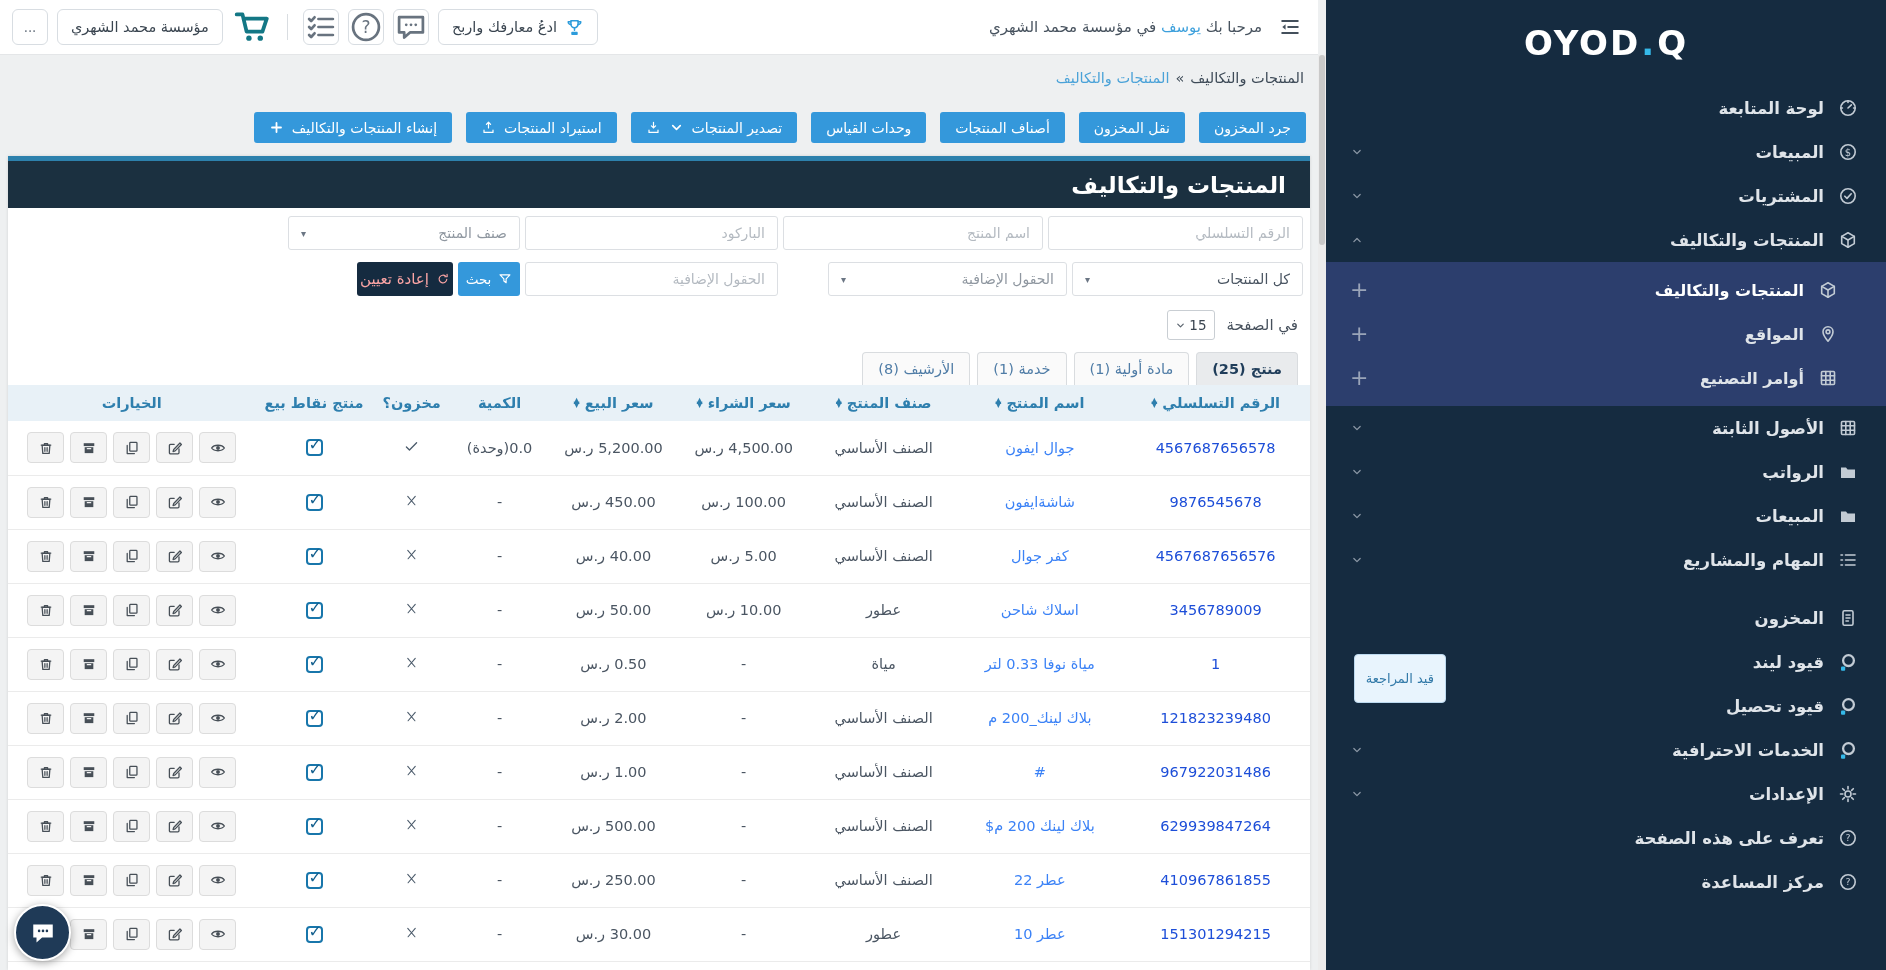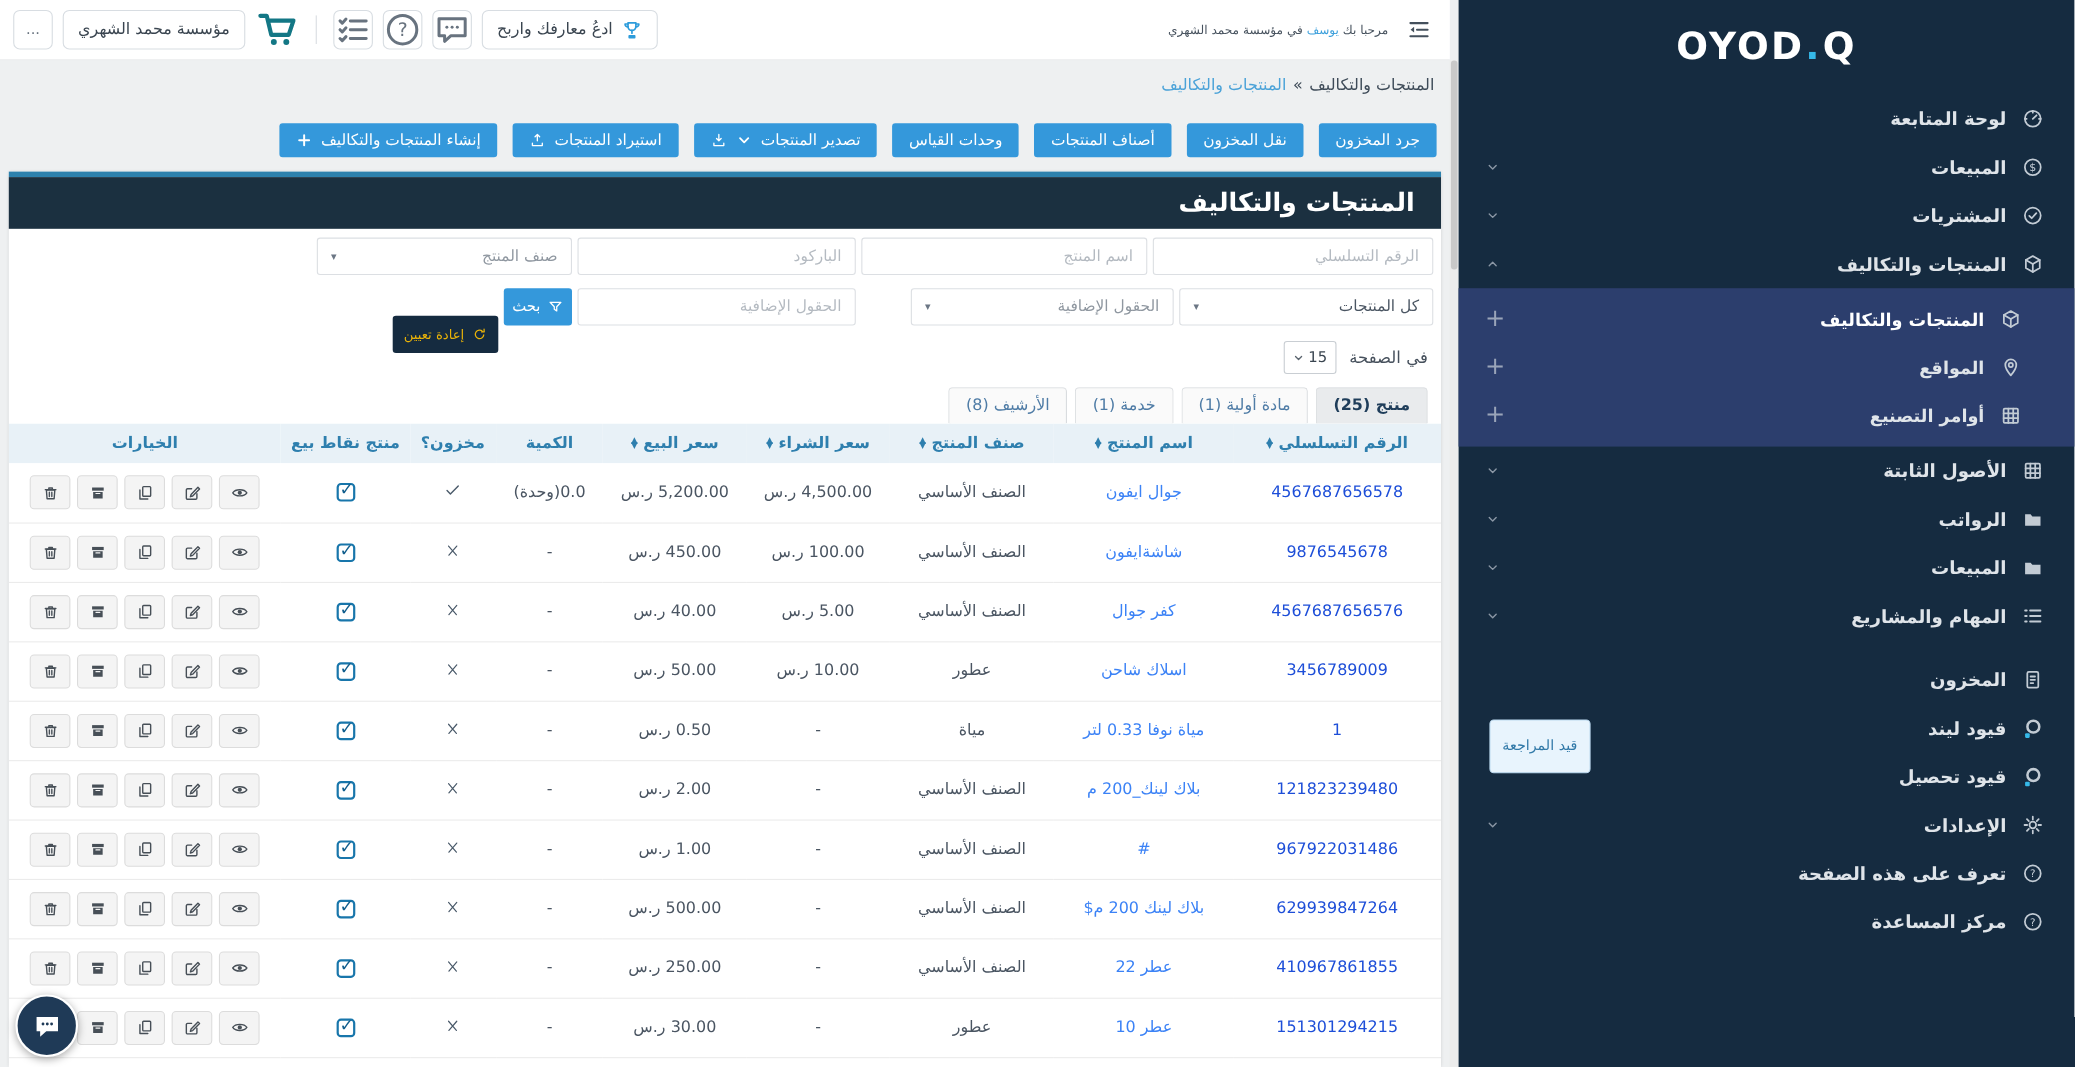--- a/index.html
+++ b/index.html
@@ -26,21 +26,21 @@
   .scroll-strip { position:absolute; top:55px; bottom:0; right:560px; width:8px; background:#ececec; z-index:4; }
   .scroll-thumb { position:absolute; top:0; left:1px; width:6px; height:190px; background:#c9c9c9; border-radius:3px; }
 
   
   .main { position:absolute; top:0; left:0; right:568px; height:970px; }
 
   
   .topbar { height:55px; background:#fff; border-bottom:1px solid #e4e6e8; display:flex; align-items:center; justify-content:space-between; padding:0 16px 0 12px; }
   .tb-right { display:flex; align-items:center; gap:16px; }
   .toggle-btn { width:24px; height:24px; color:#44505c; cursor:pointer; }
-  .welcome { font-size:11px; color:#47525e;margin-left:25px; }
+  .welcome { font-size:15px; color:#47525e;margin-left:25px; }
   .welcome .uname { color:#3da0dc; }
   .tb-left { display:flex; align-items:center; gap:9px; }
   .pill-btn { display:flex; align-items:center; gap:8px; background:#fff; border:1px solid #d8dde2; border-radius:6px; height:36px; padding:0 13px; font-size:14.5px; color:#3a4550; cursor:pointer; }
   .icon-btn { width:36px; height:36px; display:flex; align-items:center; justify-content:center; background:#fff; border:1px solid #d8dde2; border-radius:6px; color:#68737f; cursor:pointer; }
   .tb-divider { width:1px; height:26px; background:#d9dde1; margin:0 6px; }
   .cart-icon { width:40px; height:36px; color:#137785; }
   .trophy { width:19px; height:19px; color:#2d9cdb; }
 
   
   .breadcrumb { position:absolute; top:70px; right:14px; font-size:14.5px; color:#3e4b58; display:flex; gap:6px; }
@@ -59,21 +59,21 @@
 
   
   .f-field { position:absolute; height:34px; border:1px solid #dcdfe3; border-radius:3px; background:#fff; font-size:14px; color:#4a5562; padding:0 12px; display:flex; align-items:center; }
   .f-wrap { position:absolute; height:34px; }
   .f-wrap input { width:100%; height:100%; border:1px solid #dcdfe3; border-radius:3px; padding:0 12px; font-size:14px; color:#4a5562; }
   .f-wrap input::placeholder { color:#b4bac1; }
   .f-select { justify-content:space-between; cursor:pointer; }
   .f-select .ph { color:#8f97a0; }
   .f-select .caret { color:#6b7684; font-size:10px; }
   .btn-search { position:absolute; height:34px; background:#3498db; color:#fff; border:none; border-radius:3px; font-size:13.5px; display:flex; align-items:center; gap:7px; justify-content:center; cursor:pointer; }
-  .btn-reset { position:absolute; height:34px; background:#152b40; color:#eab308; border:none; border-radius:3px; font-size:12px; display:flex; align-items:center; gap:7px; justify-content:center; cursor:pointer;margin-top:25px; }
+  .btn-reset { position:absolute; height:34px; background:#152b40; color:#fca5a5; border:none; border-radius:3px; font-size:15px; display:flex; align-items:center; gap:7px; justify-content:center; cursor:pointer; }
   .btn-search .b-ic, .btn-reset .b-ic { width:14px; height:14px; }
 
   
   .perpage { position:absolute; top:154px; right:12px; display:flex; align-items:center; gap:12px; }
   .pp-label { font-size:15px; color:#46505c; }
   .pp-select { width:48px; height:30px; border:1px solid #c9ced3; border-radius:3px; display:flex; align-items:center; justify-content:space-between; padding:0 7px; font-size:13.5px; color:#3a4550; cursor:pointer; }
   .pp-select .caret { width:11px; height:11px; color:#5a646e; }
 
   
   .tabs { position:absolute; top:196px; right:12px; display:flex; flex-direction:row; gap:7px; }
@@ -269,20 +269,34 @@
                    <span class="mi-label">قيود ليند</span>
       </div>
       <div class="menu-item">
         <span class="mi-icon">
           <svg viewBox="0 0 20 20" width="100%" height="100%" fill="none" stroke="currentColor" stroke-width="1.6" stroke-linecap="round" stroke-linejoin="round">
             <circle cx="10.5" cy="8.6" r="5.4" stroke-width="2.3"></circle>
             <rect x="3" y="14.6" width="4.2" height="4.2" rx="1" fill="#35b9e9" stroke="none"></rect>
           </svg>
         </span>
                    <span class="mi-label">قيود تحصيل</span>
+      </div>
+      <div class="menu-item">
+        <span class="mi-icon">
+          <svg viewBox="0 0 20 20" width="100%" height="100%" fill="none" stroke="currentColor" stroke-width="1.6" stroke-linecap="round" stroke-linejoin="round">
+            <circle cx="10.5" cy="8.6" r="5.4" stroke-width="2.3"></circle>
+            <rect x="3" y="14.6" width="4.2" height="4.2" rx="1" fill="#35b9e9" stroke="none"></rect>
+          </svg>
+        </span>
+                   <span class="mi-label">الخدمات الاحترافية</span>
+        <span class="mi-chev">
+          <svg viewBox="0 0 20 20" width="100%" height="100%" fill="none" stroke="currentColor" stroke-width="1.8" stroke-linecap="round" stroke-linejoin="round">
+            <path d="M5.5 7.8 L10 12.3 L14.5 7.8"></path>
+          </svg>
+        </span>
       </div>
       <div class="menu-item">
         <span class="mi-icon">
           <svg viewBox="0 0 20 20" width="100%" height="100%" fill="none" stroke="currentColor" stroke-width="1.6" stroke-linecap="round" stroke-linejoin="round">
             <circle cx="10" cy="10" r="3"></circle>
             <path d="M10 2.5 v2.4 M10 15.1 v2.4 M2.5 10 h2.4 M15.1 10 h2.4 M4.7 4.7 l1.7 1.7 M13.6 13.6 l1.7 1.7 M15.3 4.7 l-1.7 1.7 M6.4 13.6 l-1.7 1.7"></path>
           </svg>
         </span>
                    <span class="mi-label">الإعدادات</span>
         <span class="mi-chev">

